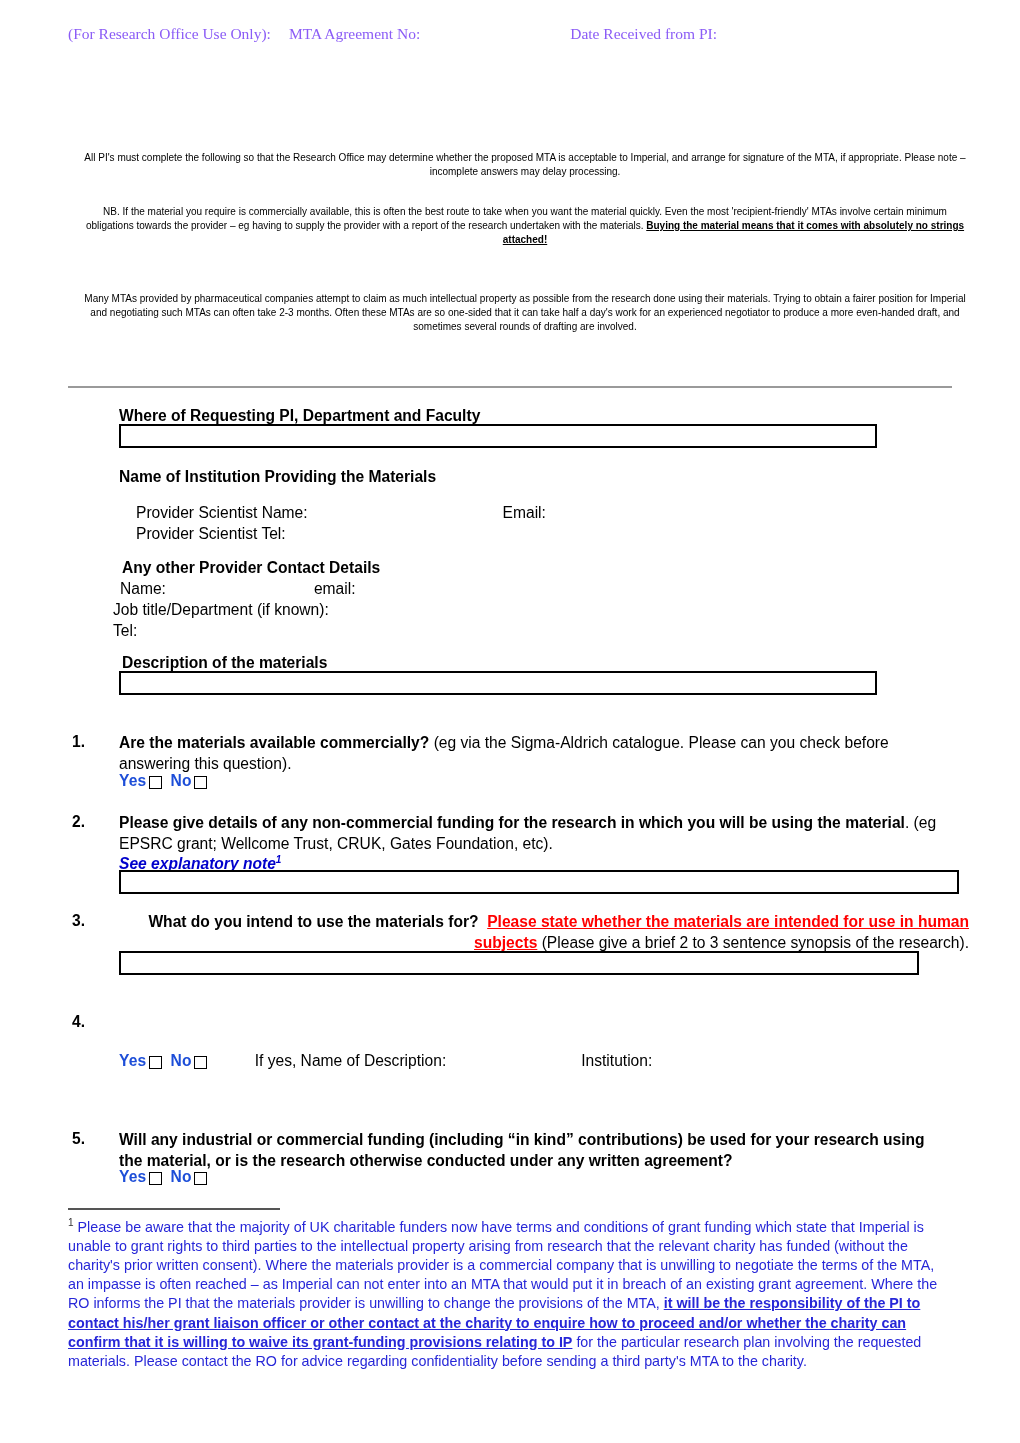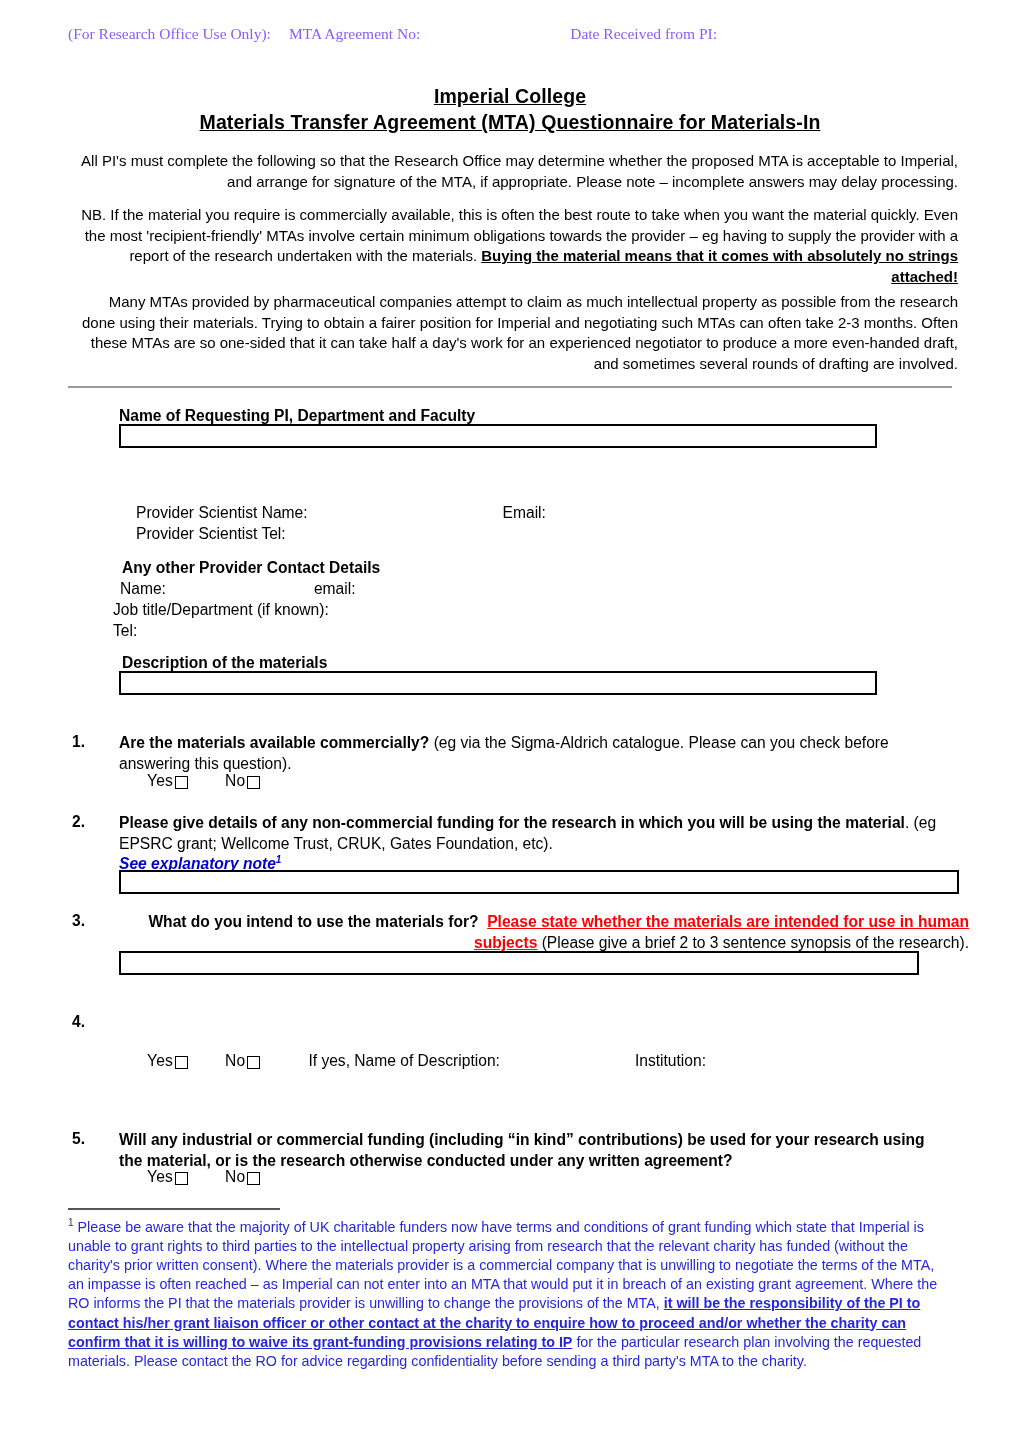--- a/index.html
+++ b/index.html
@@ -59,25 +59,25 @@
     font-weight: bold;
     text-decoration: underline;
     line-height: 1.25;
     margin-top: 2px;
     letter-spacing: 0.1px;
   }
 
   
   .para {
     position: absolute;
-    left: 76px;
+    left: 84px;
     width: 882px;
-    font-size: 15px;
+    font-size: 10px;
     line-height: 1.38;
-    text-align: right;
+    text-align: center;
   }
   #para-1 { top: 151px; }
   #para-2 { top: 205px; }
   #para-3 { top: 292px; }
 
   .bold-underline {
     font-weight: bold;
     text-decoration: underline;
   }
 
@@ -154,24 +154,23 @@
   
   .yesno {
     position: absolute;
     left: 119px;
     font-size: 15.6px;
     display: flex;
     align-items: center;
     white-space: pre;
   }
   .yn-label {
-    color: #000000;
-    font-weight: normal;
+    color: #1d4ed8;
+    font-weight: bold;
     letter-spacing: 0.2px;
-    margin-left: 28px;
   }
   .cbox {
     display: inline-block;
     width: 13px;
     height: 13px;
     border: 1.8px solid #000000;
     background: #fff;
     box-sizing: border-box;
     margin: 0 2px;
     position: relative;
@@ -215,36 +214,33 @@
     text-decoration: underline;
   }
 </style>
 </head>
 <body>
 
 <div class="page">
 
   <div class="ro-header"><span>(For Research Office Use Only):</span><span class="seg-gap1"></span><span>MTA Agreement No:</span><span class="seg-gap2"></span><span>Date Received from PI:</span></div>
 
-  <div class="title-block">
-    <div class="title-line1">Imperial College</div>
-    <div class="title-line2">Materials Transfer Agreement (MTA) Questionnaire for Materials-In</div>
-  </div>
 
   <div class="para" id="para-1">All PI's must complete the following so that the Research Office may determine whether the proposed MTA is acceptable to Imperial, and arrange for signature of the MTA, if appropriate.  Please note – incomplete answers may delay processing.</div>
 
   <div class="para" id="para-2"><span>NB. If the material you require is commercially available, this is often the best route to take when you want the material quickly.  Even the most 'recipient-friendly' MTAs involve certain minimum obligations towards the provider – eg having to supply the provider with a report of the research undertaken with the materials.  </span><span class="bold-underline">Buying the material means that it comes with absolutely no strings attached!</span></div>
 
   <div class="para" id="para-3">Many MTAs provided by pharmaceutical companies attempt to claim as much intellectual property as possible from the research done using their materials.   Trying to obtain a fairer position for Imperial and negotiating such MTAs can often take 2-3 months.   Often these MTAs are so one-sided that it can take half a day's work for an experienced negotiator to produce a more even-handed draft, and sometimes several rounds of drafting are involved.</div>
 
   <hr class="divider">
 
-  <div class="sec-head" style="left:119px; top:406px;">Name of Requesting PI, Department and Faculty</div>
+  <div class="sec-head" style="left:119px; top:406px;">Where of Requesting PI, Department and Faculty</div>
   <div class="answer-box" style="left:119px; top:424px; width:758px;"></div>
 
+  <div class="sec-head" style="left:119px; top:467px;">Name of Institution Providing the Materials</div>
 
   <div class="plain-line" style="left:136px; top:503px;"><span>Provider Scientist Name:</span><span class="inline-gap-a"></span><span>Email:</span></div>
 
   <div class="plain-line" style="left:136px; top:524px;">Provider Scientist Tel:</div>
 
   <div class="sec-head" style="left:122px; top:558px;">Any other Provider Contact Details</div>
 
   <div class="plain-line" style="left:120px; top:579px;"><span>Name:</span><span class="inline-gap-b"></span><span>email:</span></div>
 
   <div class="plain-line" style="left:113px; top:600px;">Job title/Department (if known):</div>

